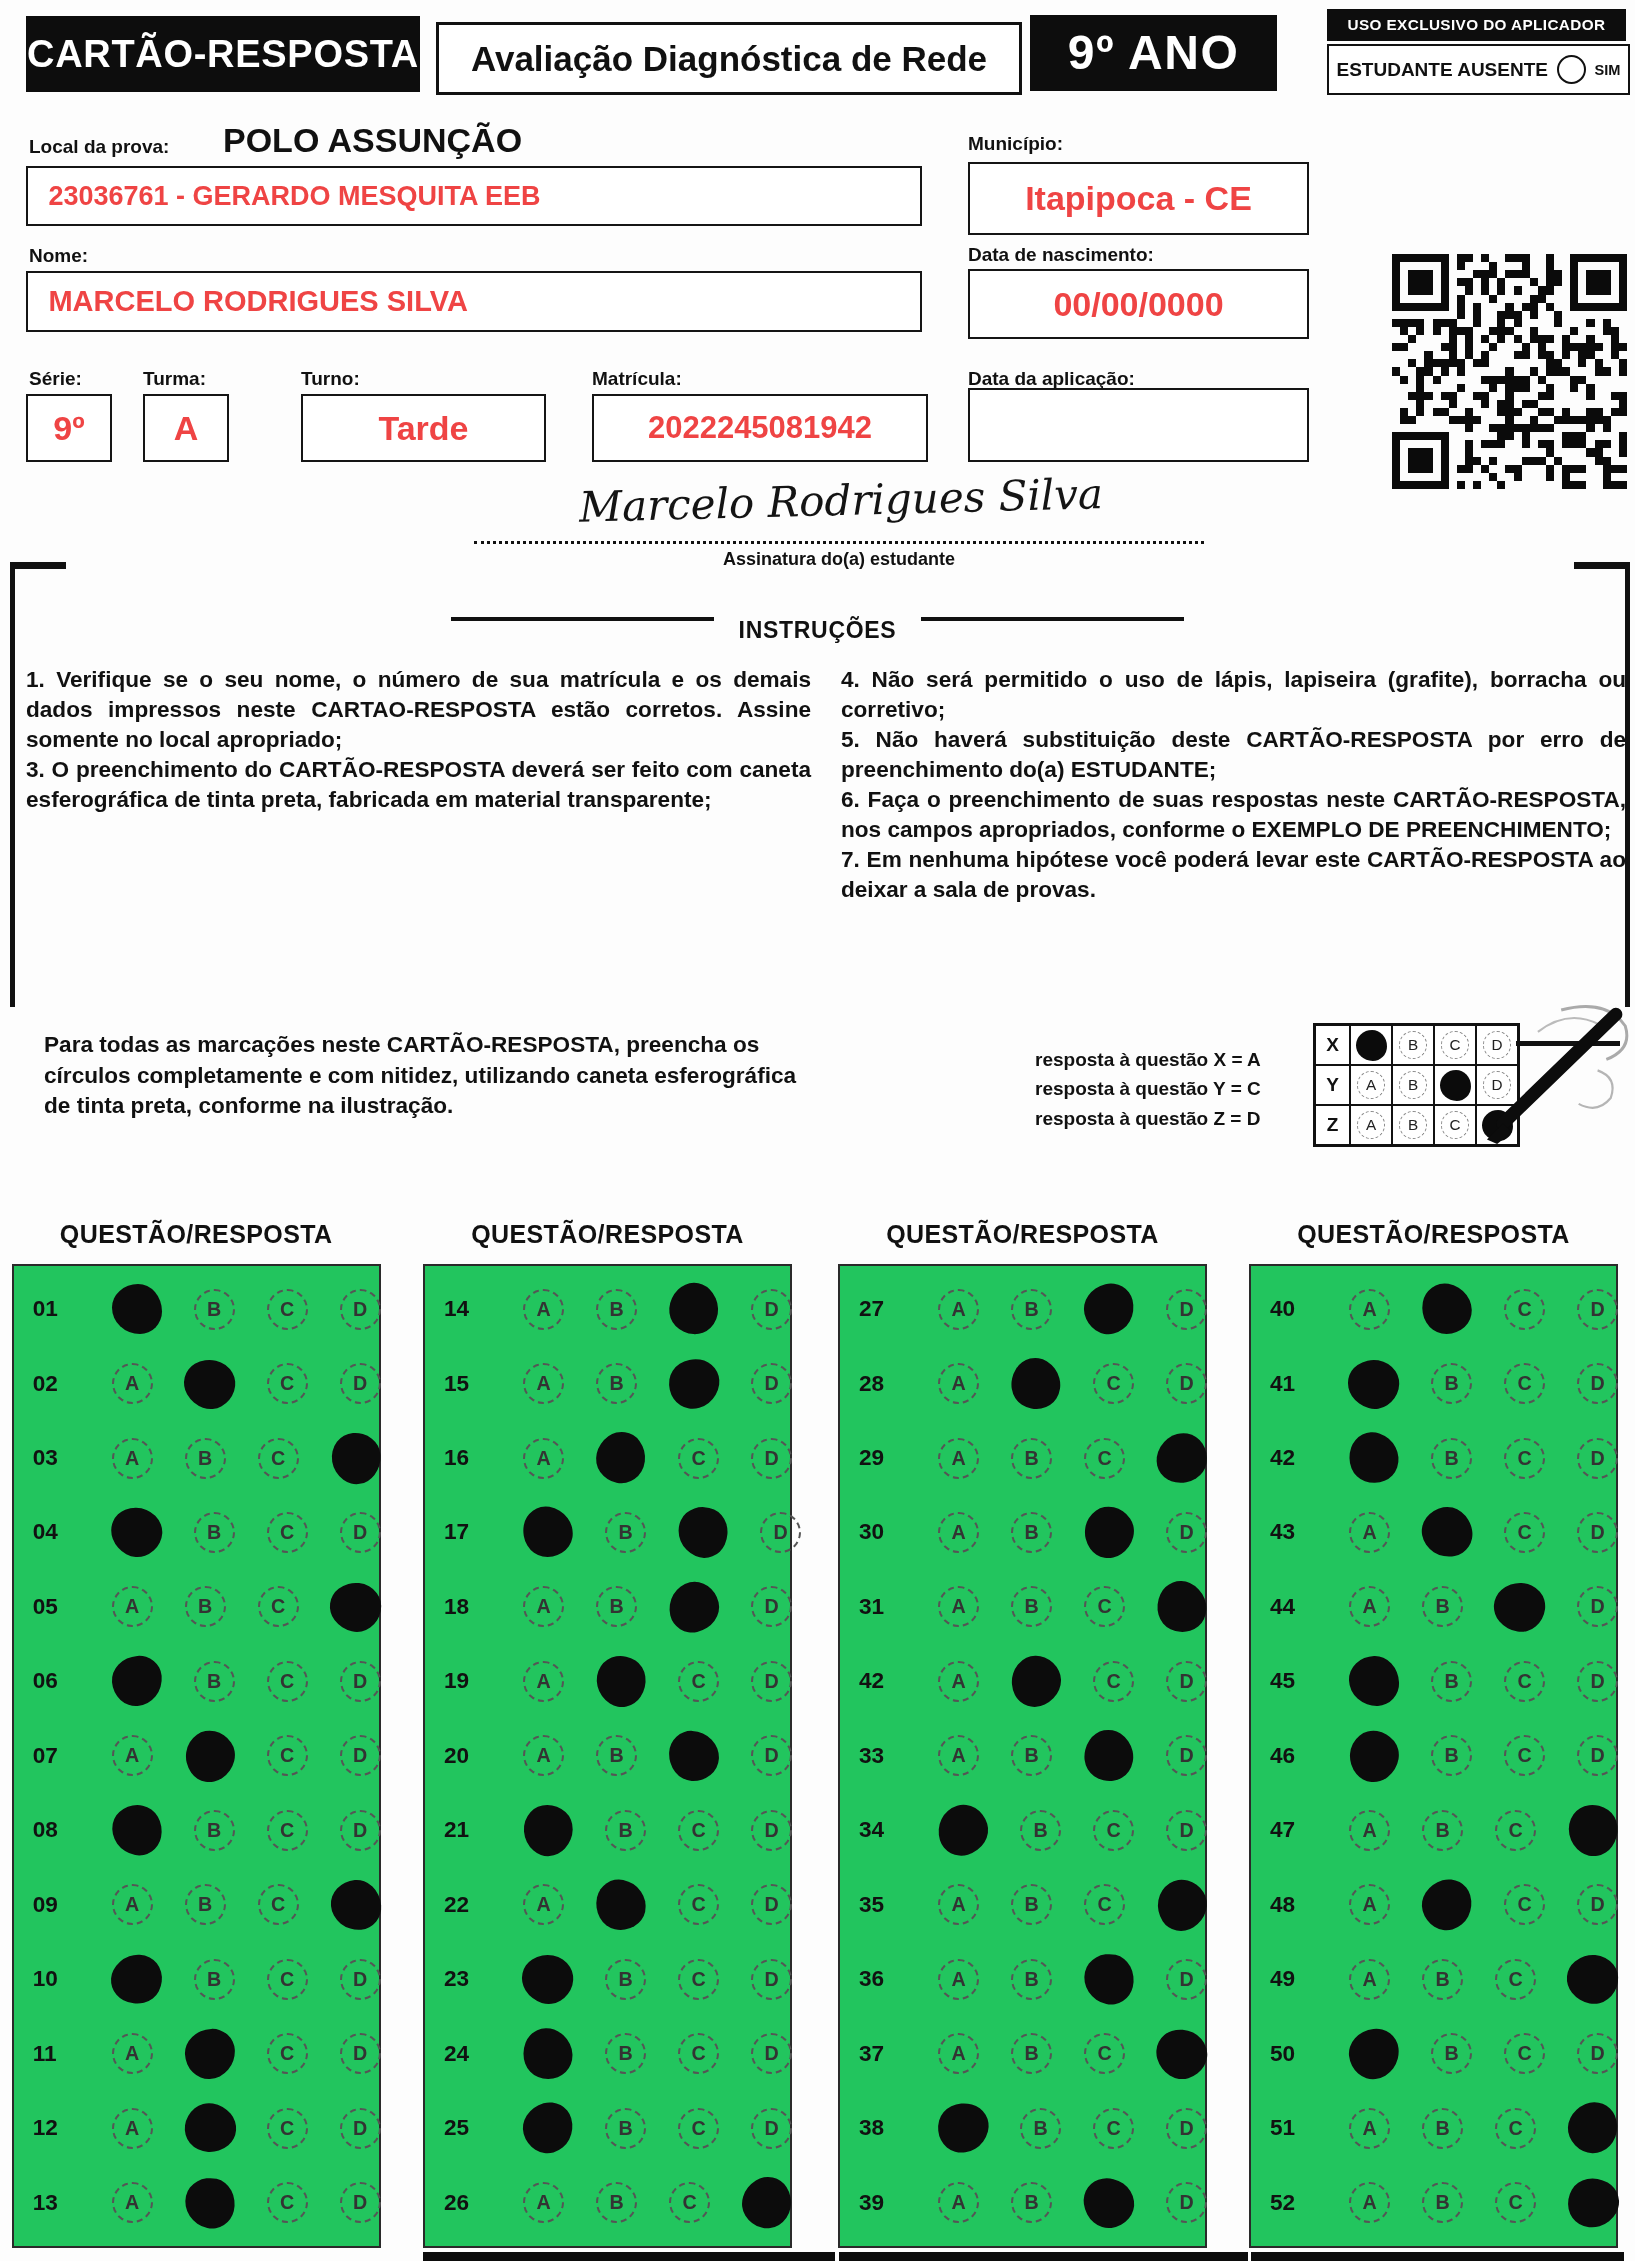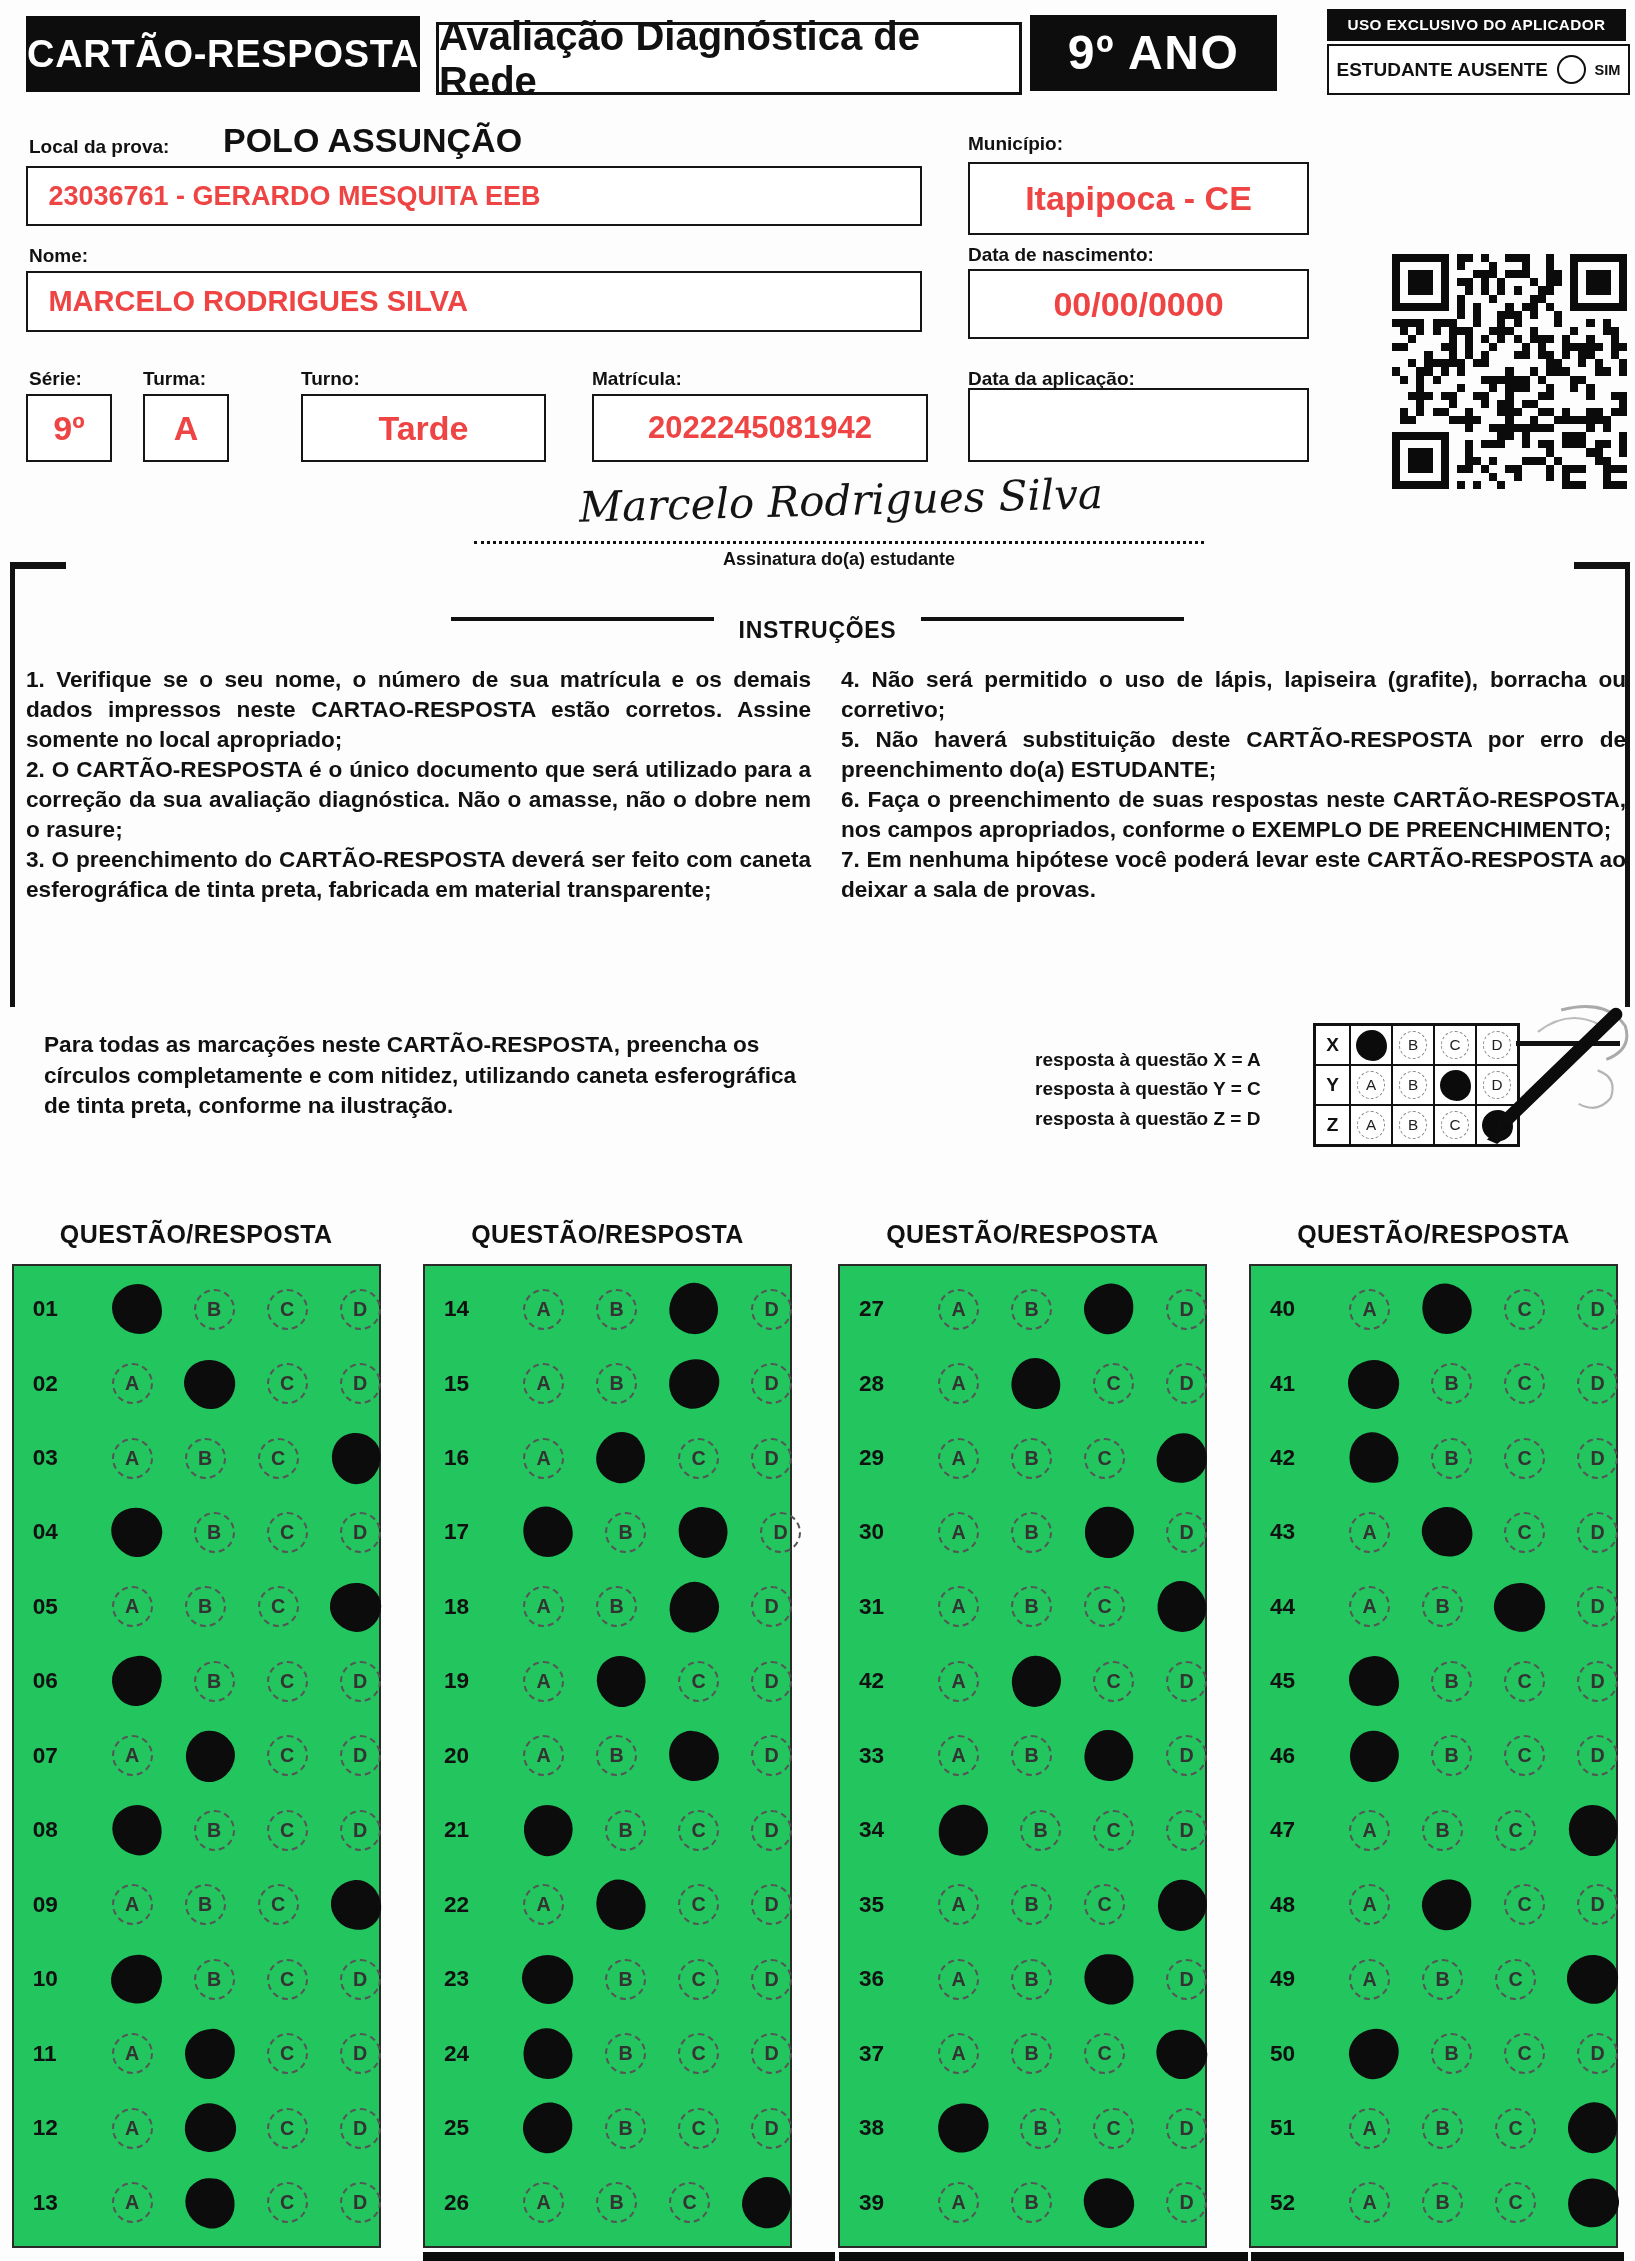--- a/index.html
+++ b/index.html
@@ -9,21 +9,21 @@
     font-family:"Liberation Sans",sans-serif;color:#111;overflow:hidden;
   }
   .abs{position:absolute;}
   .blackbox{background:#0d0d0d;color:#fff;display:flex;align-items:center;justify-content:center;font-weight:bold;}
   .borderbox{border:2.9px solid #151515;background:#fff;display:flex;align-items:center;font-weight:bold;color:#ef4444;}
   .centered{justify-content:center;}
   .flabel{position:absolute;font-weight:bold;font-size:19px;color:#111;white-space:nowrap;}
 
   
   #card-title{left:26px;top:16px;width:394px;height:76px;font-size:38px;letter-spacing:0.7px;}
-  #exam-title{left:436px;top:22px;width:580px;height:67px;border:3.6px solid #111;display:flex;align-items:center;justify-content:center;font-weight:bold;font-size:40px;background:#fff;}
+  #exam-title{left:436px;top:22px;width:580px;height:67px;border:3.6px solid #111;display:flex;align-items:center;justify-content:center;font-weight:bold;font-size:35px;background:#fff;}
   #grade-box{left:1030px;top:14.6px;width:247px;height:76px;font-size:48px;letter-spacing:1.5px;}
   #applicator-bar{left:1327px;top:8.8px;width:299px;height:32px;font-size:15.3px;letter-spacing:0.4px;}
   #absent-box{left:1327px;top:44px;width:299px;height:47px;border:2.2px solid #111;display:flex;align-items:center;justify-content:center;gap:8.8px;font-weight:bold;font-size:19px;background:#fff;}
   .absent-circle{display:inline-block;width:25px;height:25px;border:2.2px solid #111;border-radius:50%;background:#fff;}
   #absent-box .sim{font-size:14.6px;}
 
   
   #local-value{left:223px;top:121px;font-size:34px;font-weight:bold;}
   #school-box{left:26px;top:166px;width:896px;height:60px;font-size:27px;padding-left:20.4px;box-sizing:border-box;}
   #municipio-box{left:968px;top:162px;width:337px;height:69px;font-size:34px;}
@@ -512,21 +512,20 @@
   <div class="abs" id="corner-left"></div>
   <div class="abs" id="corner-right"></div>
 
   <div class="abs" id="inst-title">
     <span class="rule"></span>
     <span>INSTRUÇÕES</span>
     <span class="rule"></span>
   </div>
   <div class="inst-col" id="inst-left">
     <p>1. Verifique se o seu nome, o número de sua matrícula e os demais dados impressos neste CARTAO-RESPOSTA estão corretos. Assine somente no local apropriado;</p>
-    <p>2. O CARTÃO-RESPOSTA é o único documento que será utilizado para a correção da sua avaliação diagnóstica. Não o amasse, não o dobre nem o rasure;</p>
     <p>3. O preenchimento do CARTÃO-RESPOSTA deverá ser feito com caneta esferográfica de tinta preta, fabricada em material transparente;</p>
   </div>
   <div class="inst-col" id="inst-right">
     <p>4. Não será permitido o uso de lápis, lapiseira (grafite), borracha ou corretivo;</p>
     <p>5. Não haverá substituição deste CARTÃO-RESPOSTA por erro de preenchimento do(a) ESTUDANTE;</p>
     <p>6. Faça o preenchimento de suas respostas neste CARTÃO-RESPOSTA, nos campos apropriados, conforme o EXEMPLO DE PREENCHIMENTO;</p>
     <p>7. Em nenhuma hipótese você poderá levar este CARTÃO-RESPOSTA ao deixar a sala de provas.</p>
   </div>
 
   <div class="abs" id="example-note">Para todas as marcações neste CARTÃO-RESPOSTA, preencha os círculos completamente e com nitidez, utilizando caneta esferográfica de tinta preta, conforme na ilustração.</div>

